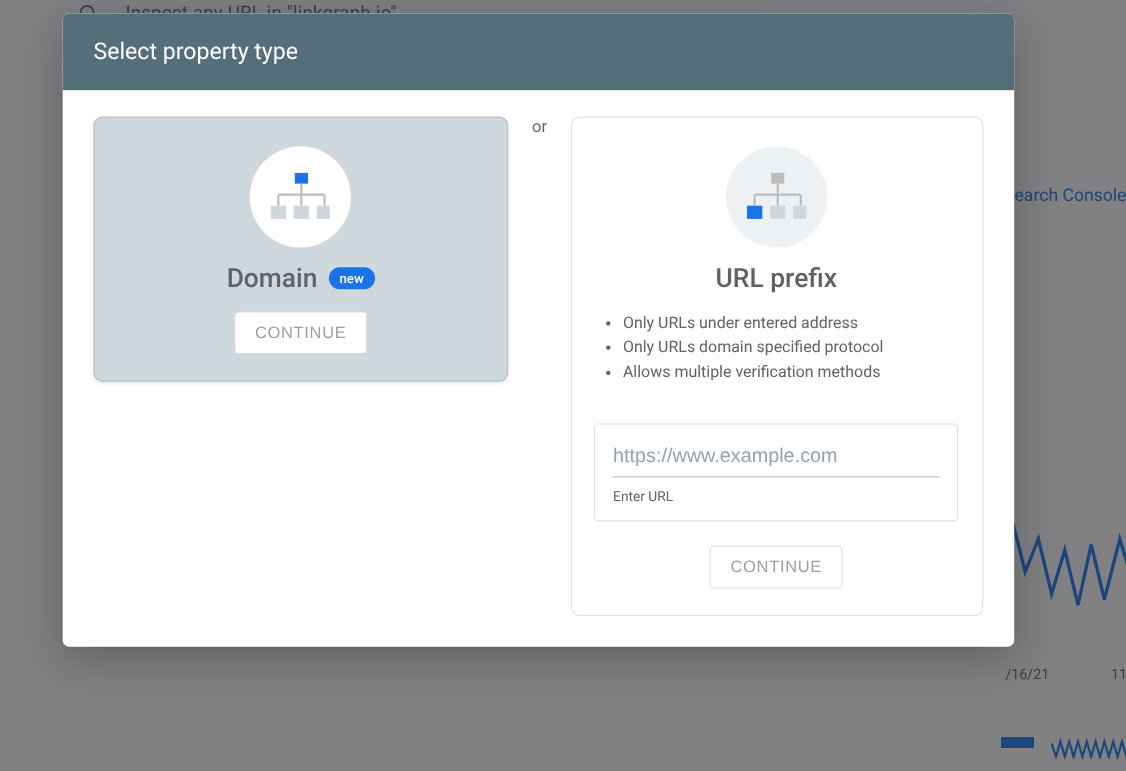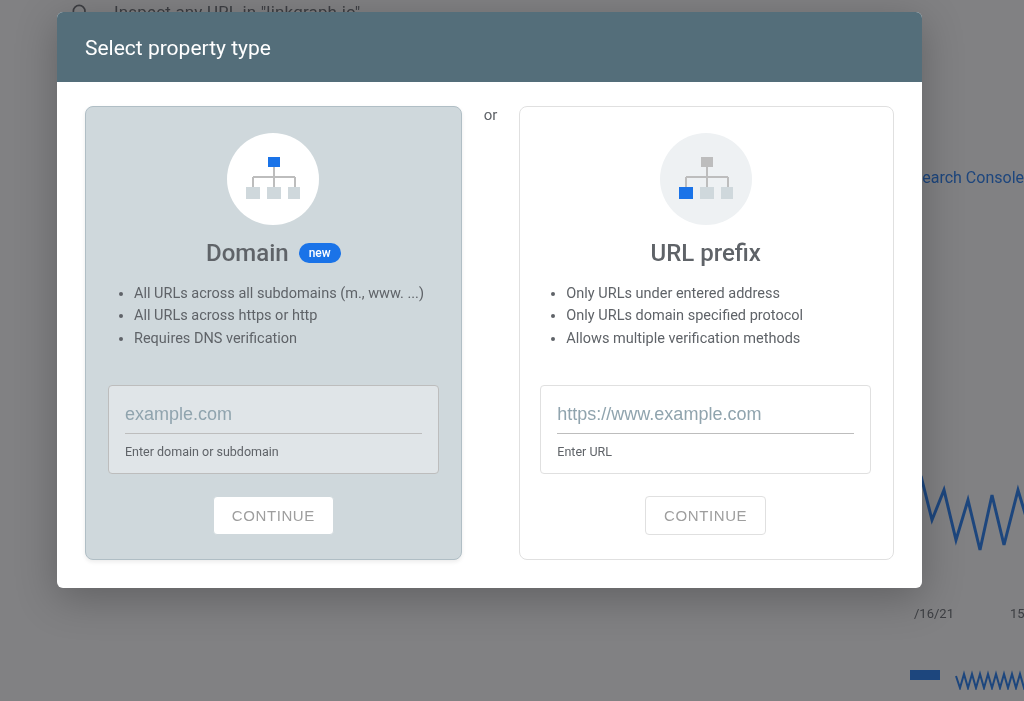--- a/index.html
+++ b/index.html
@@ -163,21 +163,21 @@
   <div class="bg-right-link">Search Console</div>
   <div class="bg-chart">
     <svg width="120" height="260" viewBox="0 0 120 260">
       <polyline points="0,80 12,50 22,90 34,60 46,110 58,70 70,120 82,65 94,115 108,60 120,100" fill="none" stroke="#1a73e8" stroke-width="3"></polyline>
       <rect x="0" y="240" width="30" height="10" fill="#1a73e8"></rect>
       <g stroke="#1a73e8" stroke-width="2" fill="none">
         <polyline points="46,246 50,258 54,244 58,258 62,244 66,258 70,244 74,258 78,244 82,258 86,244 90,258 94,244 98,258 102,244 106,258 110,244 114,258 118,246"></polyline>
       </g>
     </svg>
     <div class="bg-xaxis-label l1">/16/21</div>
-    <div class="bg-xaxis-label l2">15</div>
+    <div class="bg-xaxis-label l2">11</div>
   </div>
 </div>
 
 <div class="backdrop"></div>
 
 <div class="modal">
   <div class="modal-header">Select property type</div>
 
   <div class="modal-body">
 
@@ -192,29 +192,20 @@
           <line x1="49" y1="20" x2="49" y2="30" stroke="#bdbdbd" stroke-width="2"></line>
           <rect x="0" y="30" width="14" height="12" fill="#cfd8dc"></rect>
           <rect x="21" y="30" width="14" height="12" fill="#cfd8dc"></rect>
           <rect x="42" y="30" width="14" height="12" fill="#cfd8dc"></rect>
         </svg>
       </div>
       <div class="card-title-row">
         <span class="card-title">Domain</span>
         <span class="badge">new</span>
       </div>
-      <ul class="bullets">
-        <li>All URLs across all subdomains (m., www. ...)</li>
-        <li>All URLs across https or http</li>
-        <li>Requires DNS verification</li>
-      </ul>
-      <div class="input-box">
-        <input class="text-input" type="text" placeholder="example.com" style="">
-        <div class="input-help">Enter domain or subdomain</div>
-      </div>
       <button class="continue-btn">CONTINUE</button>
     </div>
 
     <div class="or-label">or</div>
 
     <div class="card url">
       <div class="icon-circle">
         <svg width="54" height="44">
           <rect x="22" y="0" width="12" height="10" fill="#bdbdbd"></rect>
           <line x1="28" y1="10" x2="28" y2="20" stroke="#bdbdbd" stroke-width="2"></line>

